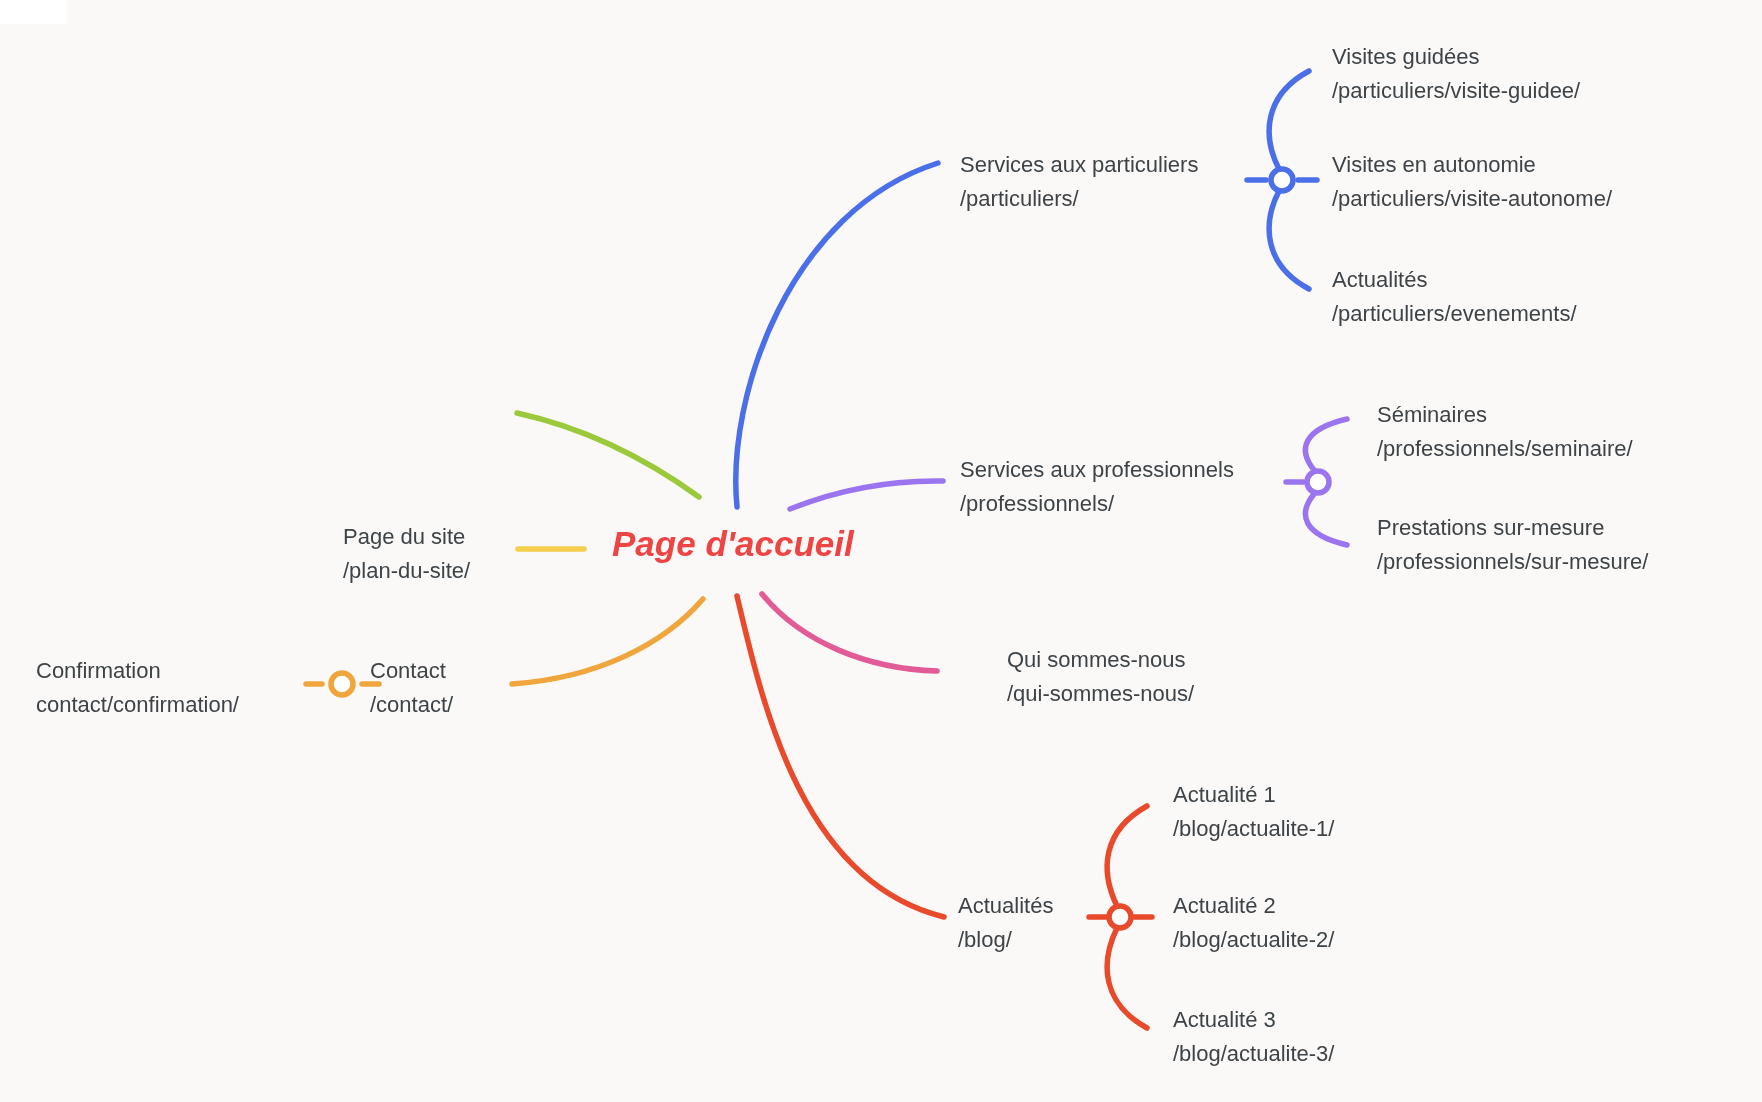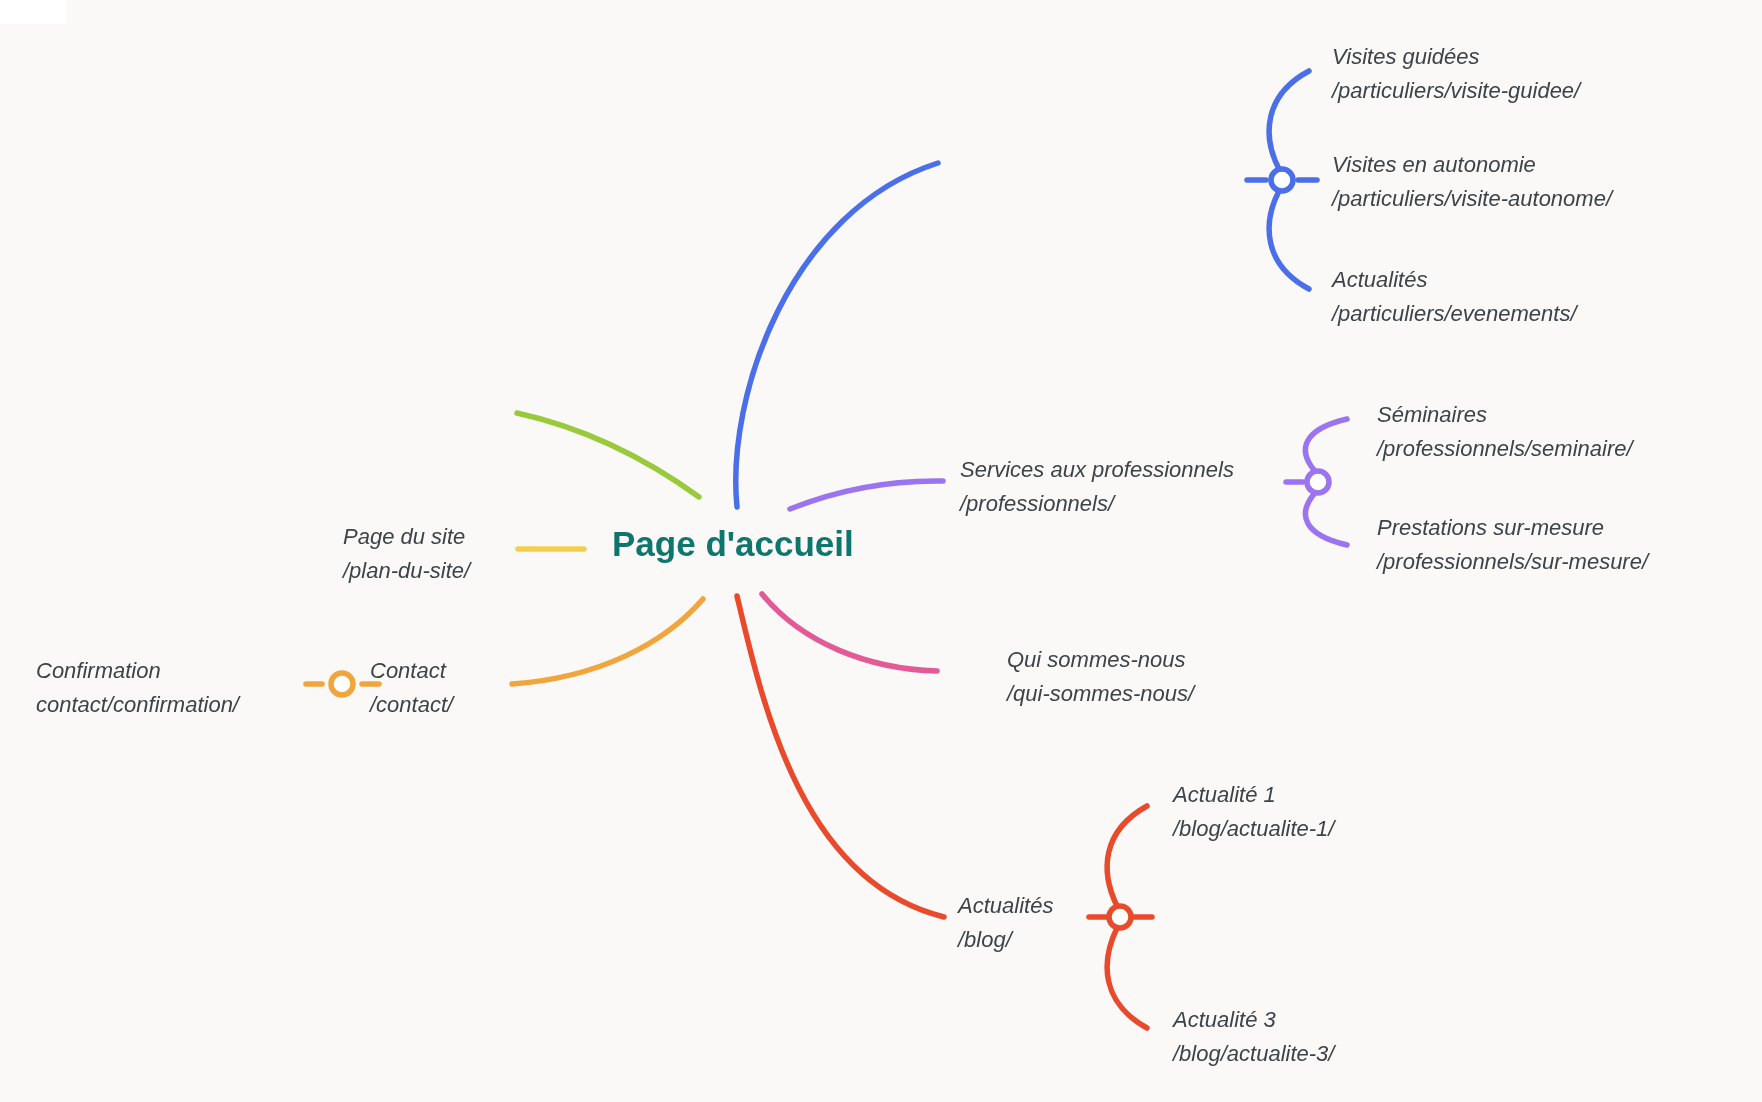--- a/index.html
+++ b/index.html
@@ -16,28 +16,29 @@
   .patch{position:absolute;background:#ffffff;pointer-events:none;}
   svg.links{position:absolute;left:0;top:0;}
   .node{
     position:absolute;
     font-size:22px;
     line-height:34px;
     color:#3d4347;
     white-space:nowrap;
     cursor:default;
   }
-  .node .lbl, .node .url{display:block;font-style:italic;}
+  .node .lbl, .node .url{display:block;}
   .root{
     position:absolute;
     font-size:35px;
     line-height:40px;
     font-weight:bold;
-    color:#0f766e;
+    color:#ef4444;
     white-space:nowrap;
+    font-style:italic;
   }
 </style>
 </head>
 <body>
 
 <div id="canvas">
 
   <div class="patch" style="left:0;top:0;width:66px;height:24px;opacity:.9"></div>
 
   <svg class="links" width="1762" height="1102" viewBox="0 0 1762 1102">
@@ -99,20 +100,24 @@
   <div class="node" style="left:370px;top:654px">
     <span class="lbl">Contact</span>
     <span class="url">/contact/</span>
   </div>
 
   <div class="node" style="left:36px;top:654px">
     <span class="lbl">Confirmation</span>
     <span class="url">contact/confirmation/</span>
   </div>
 
+  <div class="node" style="left:960px;top:148px">
+    <span class="lbl">Services aux particuliers</span>
+    <span class="url">/particuliers/</span>
+  </div>
 
   <div class="node" style="left:1332px;top:40px">
     <span class="lbl">Visites guidées</span>
     <span class="url">/particuliers/visite-guidee/</span>
   </div>
 
   <div class="node" style="left:1332px;top:148px">
     <span class="lbl">Visites en autonomie</span>
     <span class="url">/particuliers/visite-autonome/</span>
   </div>
@@ -145,19 +150,23 @@
   <div class="node" style="left:958px;top:889px">
     <span class="lbl">Actualités</span>
     <span class="url">/blog/</span>
   </div>
 
   <div class="node" style="left:1173px;top:778px">
     <span class="lbl">Actualité 1</span>
     <span class="url">/blog/actualite-1/</span>
   </div>
 
+  <div class="node" style="left:1173px;top:889px">
+    <span class="lbl">Actualité 2</span>
+    <span class="url">/blog/actualite-2/</span>
+  </div>
 
   <div class="node" style="left:1173px;top:1003px">
     <span class="lbl">Actualité 3</span>
     <span class="url">/blog/actualite-3/</span>
   </div>
 
 </div>
 
 </body></html>

